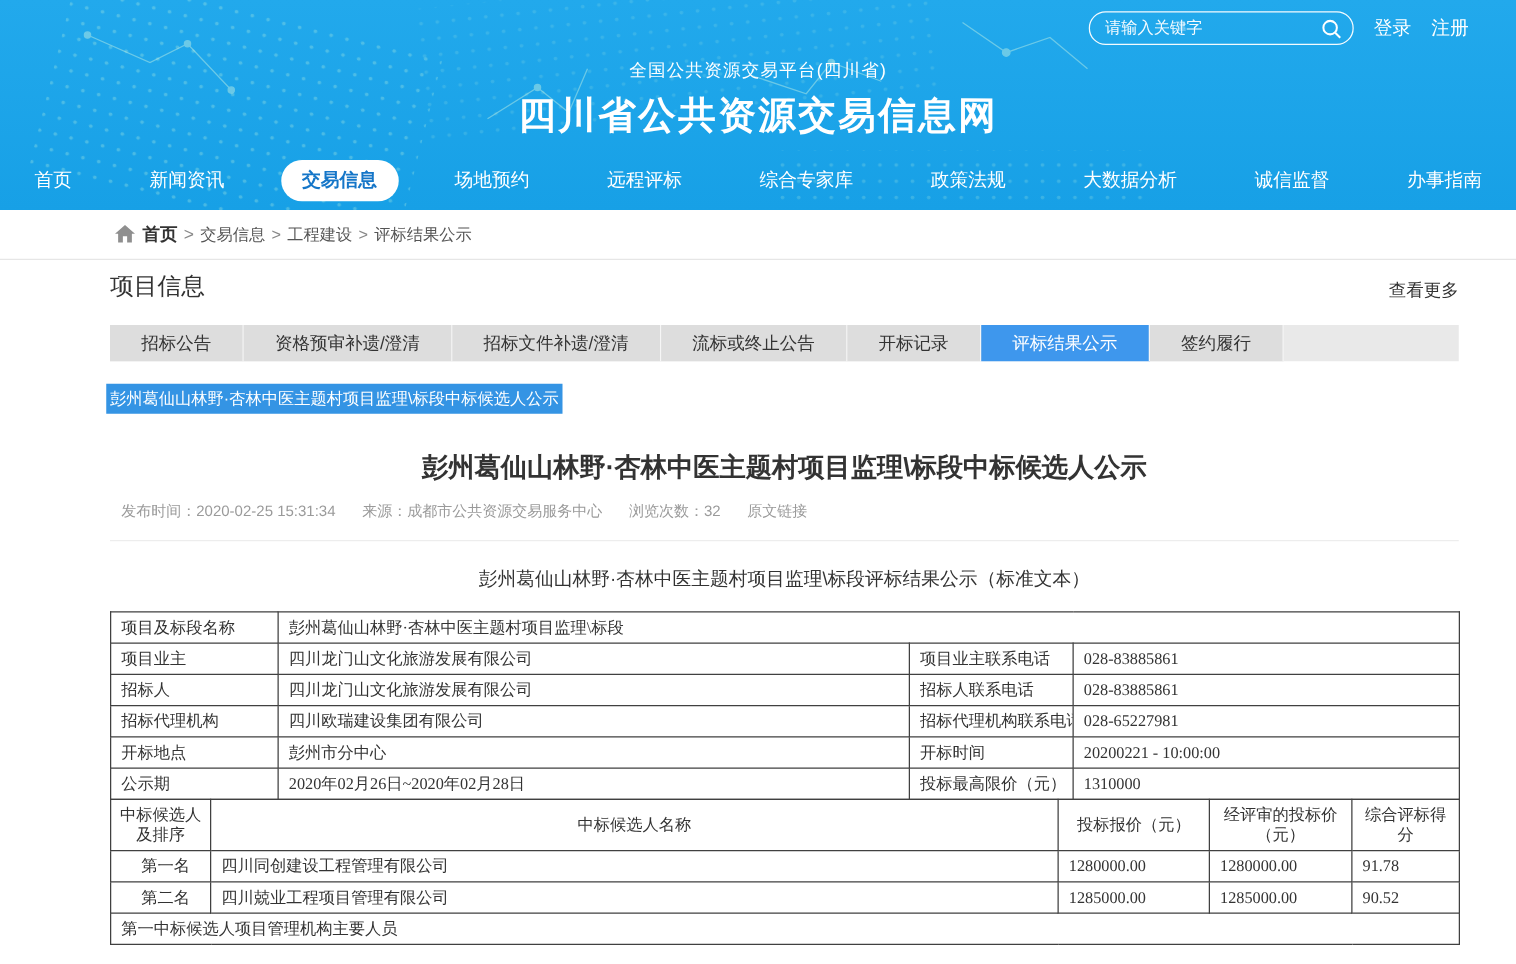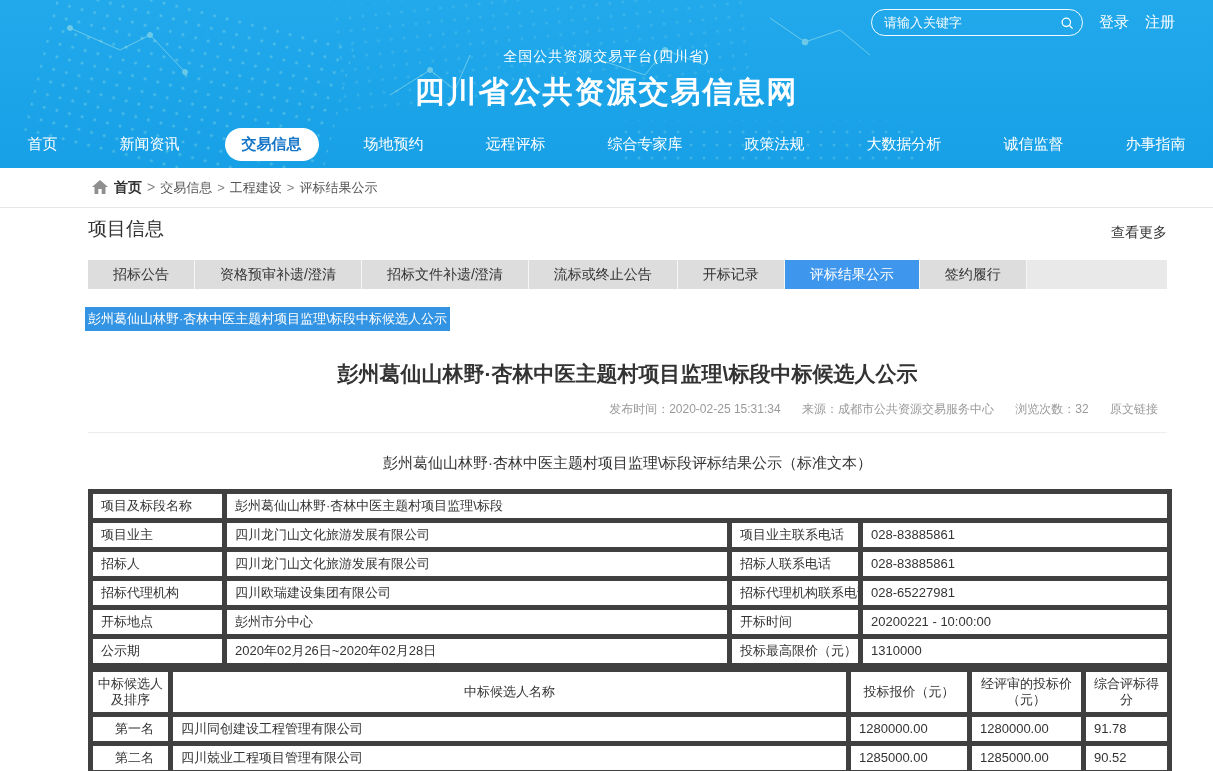--- a/index.html
+++ b/index.html
@@ -6,21 +6,21 @@
   html,body { width:1213px; height:771px; overflow:hidden; background:#fff;
     font-family:"Liberation Sans","DejaVu Sans",sans-serif; }
 
   
   .site-header { position:relative; height:168px; background:linear-gradient(180deg,#22a9ec 0%,#17a0e6 100%); overflow:hidden; }
   .hdr-pattern { position:absolute; left:0; top:0; pointer-events:none; }
   .topbar { position:absolute; top:9px; right:38px; display:flex; align-items:center; gap:16px; z-index:3; }
   .search-pill { display:flex; align-items:center; width:212px; height:27px;
     border:1px solid rgba(255,255,255,.95); border-radius:15px; padding:0 8px 0 12px; }
   .search-pill input { flex:1; background:transparent; border:none; outline:none;
-    color:#fff; font-size:13px; font-family:Liberation Sans, sans-serif; }
+    color:#fff; font-size:13px; font-family:Liberation Mono, monospace; }
   .search-pill input::placeholder { color:#fff; opacity:.95; }
   .auth-link { color:#fff; font-size:15px; cursor:pointer; }
   .hdr-titles { position:relative; text-align:center; padding-top:48px; color:#fff; z-index:2; }
   .hdr-sub { font-size:14px; letter-spacing:1px; }
   .hdr-main { font-size:30px; font-weight:bold; letter-spacing:2px; margin-top:6px; }
   .main-nav { position:absolute; left:0; right:0; bottom:7px; display:flex;
     justify-content:center; align-items:center; gap:28px; z-index:2; }
   .nav-item { color:#fff; font-size:15px; padding:7px 17px; border-radius:18px; cursor:pointer; white-space:nowrap; }
   .nav-item.active { background:#fff; color:#1576c8; font-weight:bold; }
 
@@ -41,30 +41,30 @@
   .tabs { margin-top:18px; display:flex; background:#e9e9e9; height:29px; }
   .tab { background:#dddddd; border-right:1px solid #f6f6f6; color:#333; font-size:14px;
     line-height:29px; padding:0 25px; cursor:pointer; white-space:nowrap; }
   .tab.active { background:#3e97ed; color:#fff; }
 
   .selected-line { margin-top:18px; margin-left:-3px; }
   .selected-announcement { display:inline-block; background:#3494e4; color:#fff;
     font-size:13px; padding:3px 3px; cursor:pointer; }
 
   .article-title { text-align:center; font-size:21px; font-weight:bold; color:#333; margin-top:29px; }
-  .article-meta { text-align:right; color:#9a9a9a; font-size:12px; margin-top:13px;
+  .article-meta { text-align:left; color:#9a9a9a; font-size:12px; margin-top:13px;
     padding-bottom:14px; border-bottom:1px solid #ededed; }
   .article-meta span { margin:0 9px; }
   .article-meta .orig-link { cursor:pointer; }
 
   .table-caption { text-align:center; font-size:15px; color:#333; margin-top:21px; margin-bottom:16px; }
 
   table { border-collapse:collapse; width:1079px; table-layout:fixed; font-size:13px; color:#333; }
-  td { border:5px solid #404040; padding:3px 8px; height:18px; line-height:18px;
-    overflow:hidden; white-space:nowrap; }
+  td { border:1px solid #404040; padding:3px 8px; height:18px; line-height:18px;
+    overflow:hidden; white-space:nowrap;font-family:Liberation Serif, serif; }
   .tbl-candidates { margin-top:-1px; }
   .tbl-candidates td.th { text-align:center; white-space:normal; line-height:16px; padding:4px 4px; }
   .tbl-candidates td.rank { text-align:center;padding-left:16px; }
 </style>
 </head>
 <body>
 
 <div class="site-header">
   <svg class="hdr-pattern" width="1213" height="168">
     <defs>

